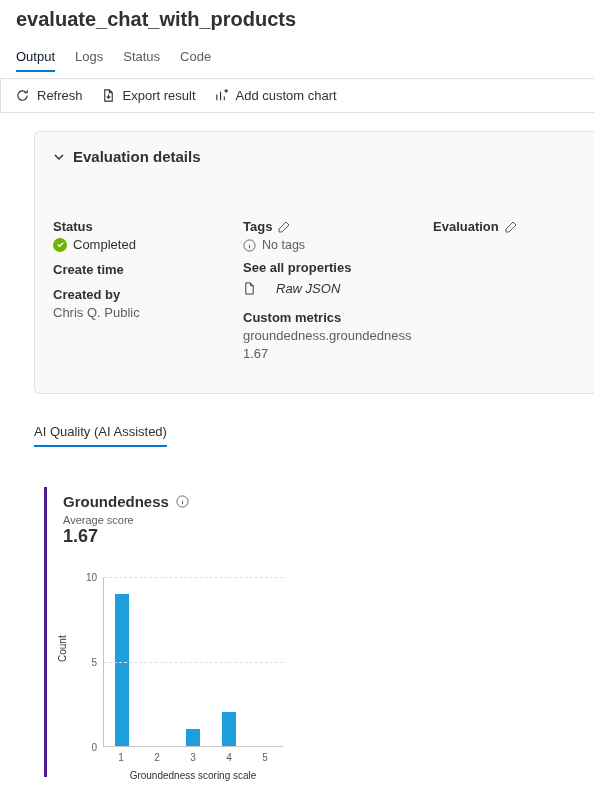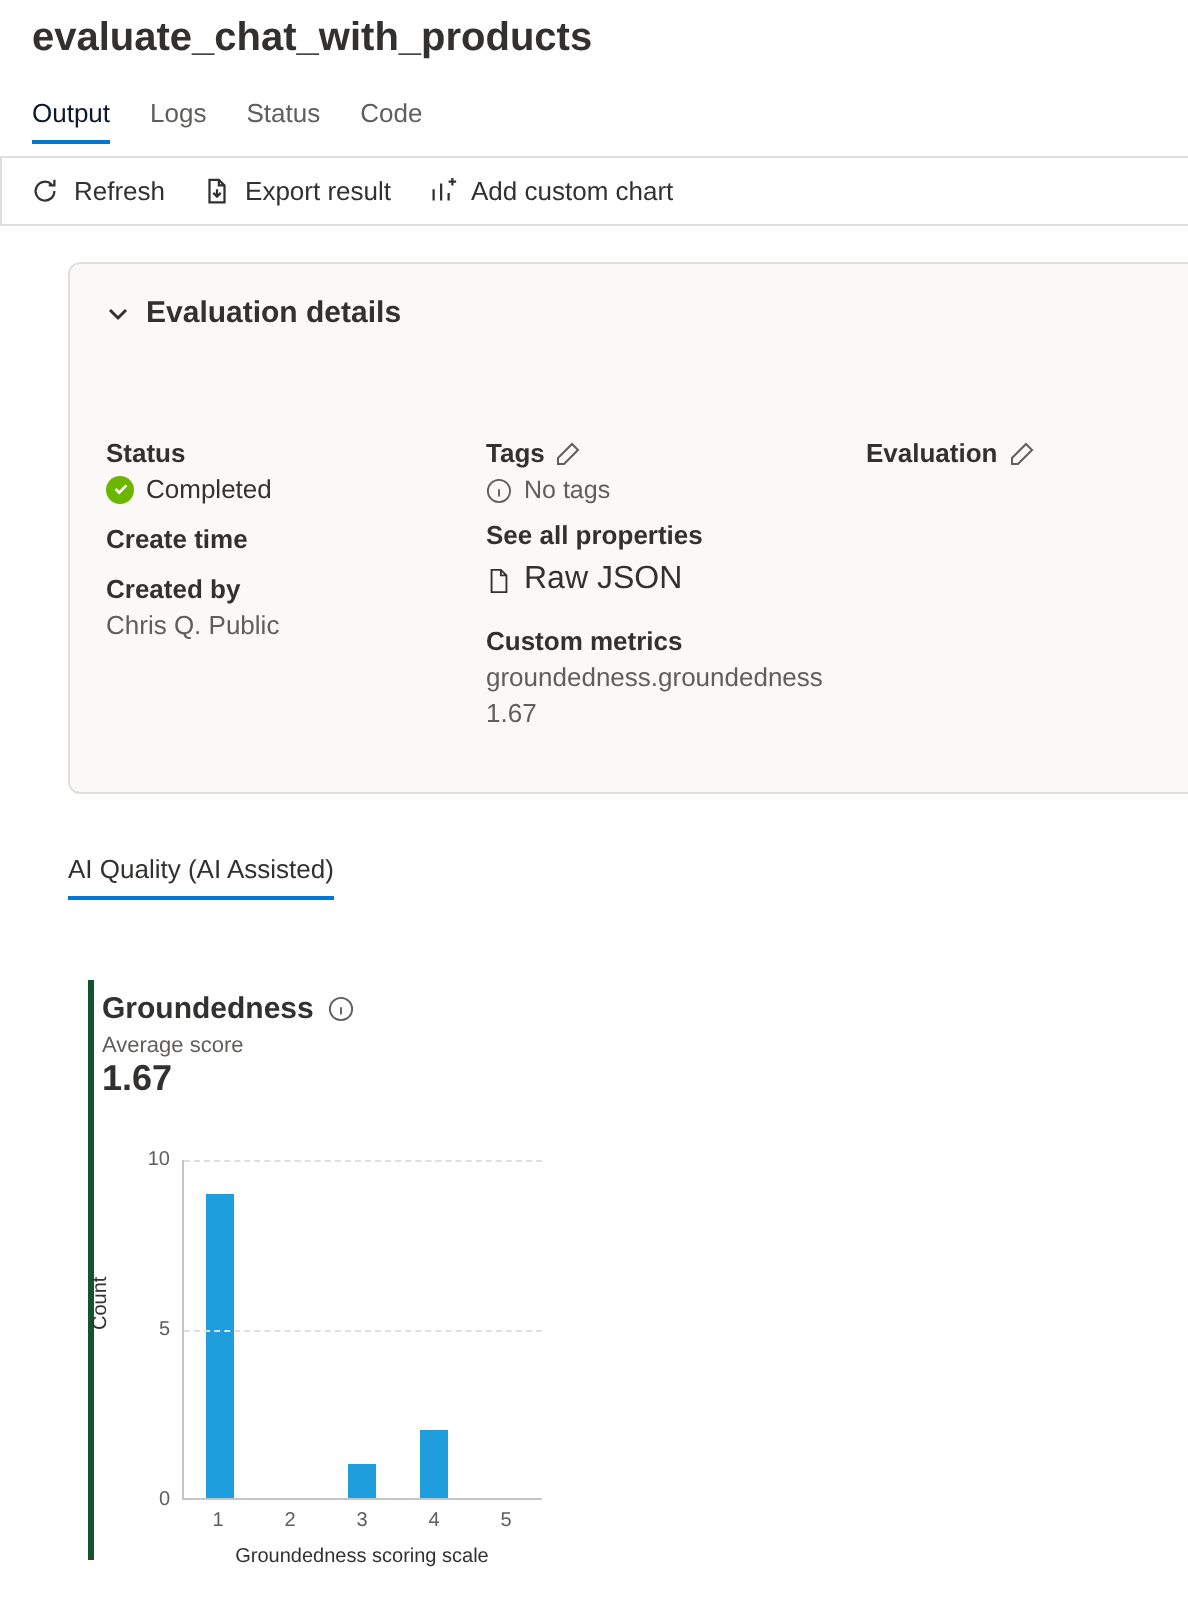--- a/index.html
+++ b/index.html
@@ -92,35 +92,35 @@
       color: #323130;
     }
     .check-badge {
       width: 14px; height: 14px; border-radius: 50%;
       background: #6bb700;
       display: inline-flex; align-items: center; justify-content: center;
     }
     .check-badge svg { width: 9px; height: 9px; }
     .tag-row { display: flex; align-items: center; gap: 6px; margin-top: 4px; color:#605e5c; font-size:12.5px;}
     .link { color: #323130; font-size: 13px; font-weight:600; margin-top:8px; display:block; }
-    .raw-json { display:flex; align-items:center; gap:6px; margin-top:6px; color:#323130; font-size:16px; }
+    .raw-json { display:flex; align-items:center; gap:20px; margin-top:6px; color:#323130; font-size:13px;font-style:italic; }
     .section { margin-left: 18px; }
     h2 { font-size: 17px; font-weight: 600; margin: 8px 0 6px; }
     .subtabs { display: flex; }
     .subtab {
       font-size: 13px;
       padding: 4px 0 6px;
       color: #323130;
       border-bottom: 2px solid #0078d4;
       cursor: pointer;
     }
     .chart-card {
       margin: 40px 0 0 10px;
-      border-left: 3px solid #14532d;
-      padding: 6px 0 0 4px;
+      border-left: 3px solid #4c1d95;
+      padding: 6px 0 0 16px;
       width: 300px;
     }
     .chart-title-row { display: flex; align-items: center; gap: 7px; }
     .chart-title { font-size: 15px; font-weight: 600; }
     .avg-label { font-size: 11px; color: #605e5c; margin-top: 4px; }
     .avg-value { font-size: 18px; font-weight: 600; margin-top: 0; }
     .chart-area { position: relative; margin: 30px 0 0 0; width: 220px; height: 200px; }
     .y-axis { position:absolute; left: 14px; top:0; bottom:30px; width: 20px; }
     .y-tick { position:absolute; right:0; font-size:10px; color:#605e5c; transform: translateY(-50%); text-align:right; width:20px;}
     .y-label { position:absolute; left:-6px; top:50%; transform: rotate(-90deg) translateX(15px); transform-origin: left top; font-size:10px; color:#323130; }

